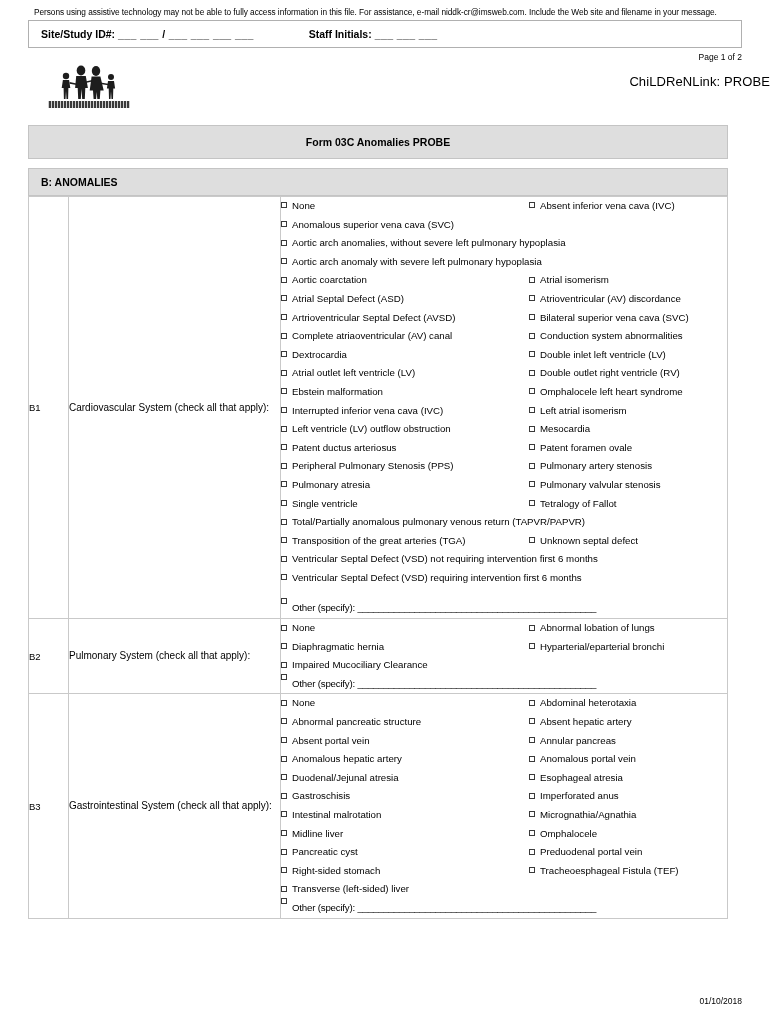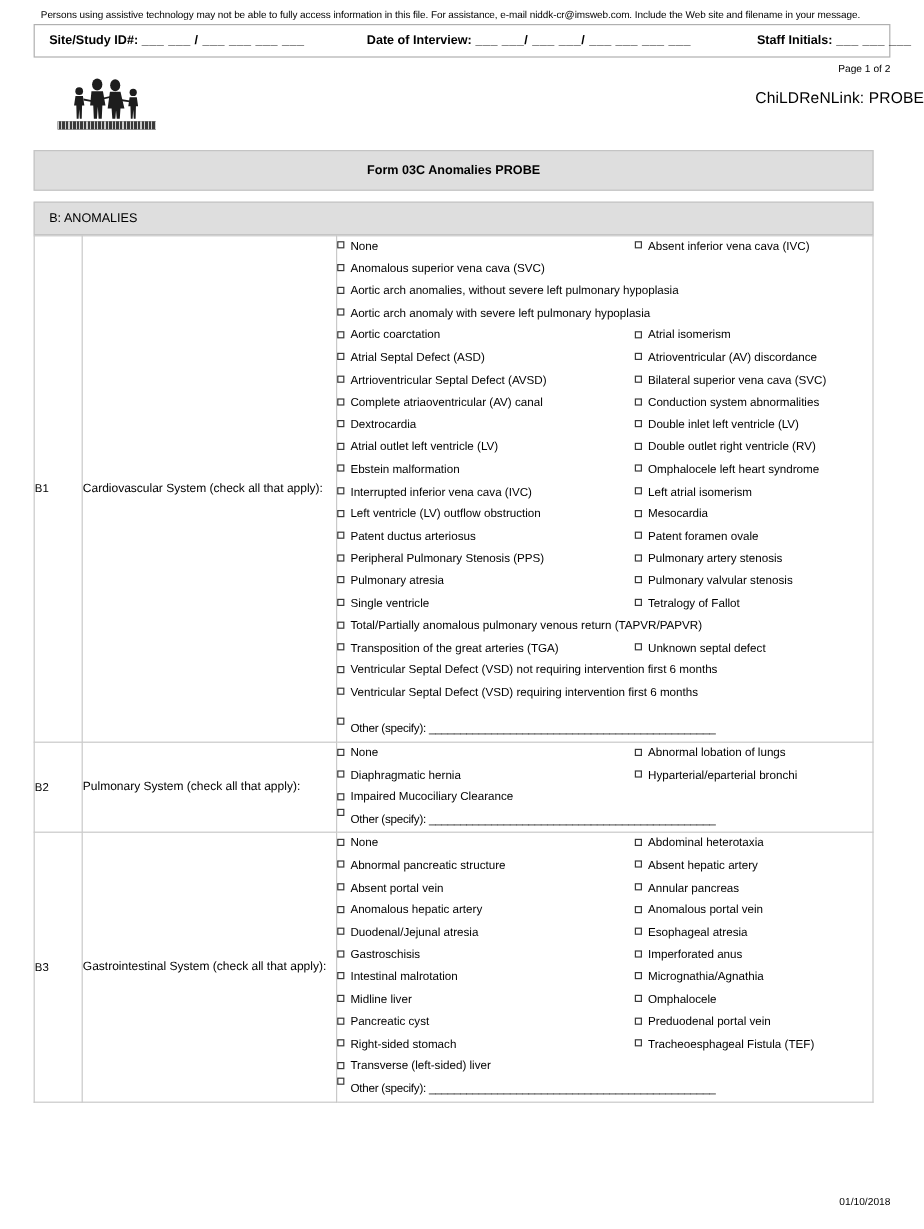--- a/index.html
+++ b/index.html
@@ -99,21 +99,21 @@
   
   .section-banner {
     position: absolute;
     top: 168px; left: 28px;
     width: 700px; height: 28px;
     background: #dedede;
     border: 1px solid #c4c4c4;
     display: flex; align-items: center;
     padding-left: 12px;
     font-size: 10.5px;
-    font-weight: normal;
+    font-weight: bold;
   }
 
   
   .anomaly-table {
     position: absolute;
     top: 196px; left: 28px;
     width: 700px;
     border-collapse: collapse;
     table-layout: fixed;
   }
@@ -160,24 +160,20 @@
 </head>
 <body>
 
 <div class="access-notice">Persons using assistive technology may not be able to fully access information in this file. For assistance, e-mail niddk-cr@imsweb.com. Include the Web site and filename in your message.</div>
 
 <div class="idbar">
   <div class="field id-site">
     <span>Site/Study ID#:</span>
     <span class="blanks">___ ___ / ___ ___ ___ ___</span>
   </div>
-  <div class="field id-date">
-    <span>Date of Interview:</span>
-    <span class="blanks">___ ___/ ___ ___/ ___ ___ ___ ___</span>
-  </div>
   <div class="field id-staff">
     <span>Staff Initials:</span>
     <span class="blanks">___ ___ ___</span>
   </div>
 </div>
 
 <div class="pageno">Page 1 of 2</div>
 
 <div class="logo-wrap">
   <svg width="86" height="38" viewBox="0 0 86 38">

